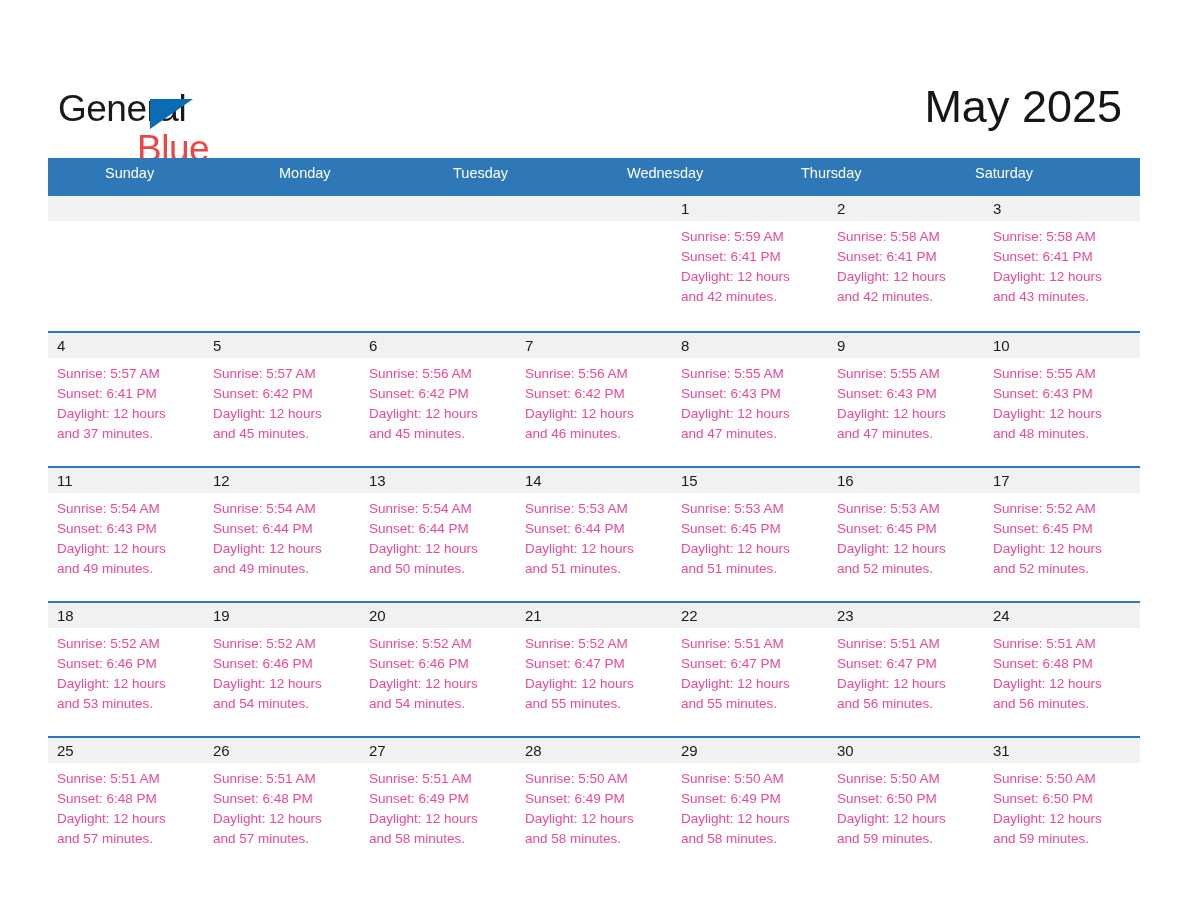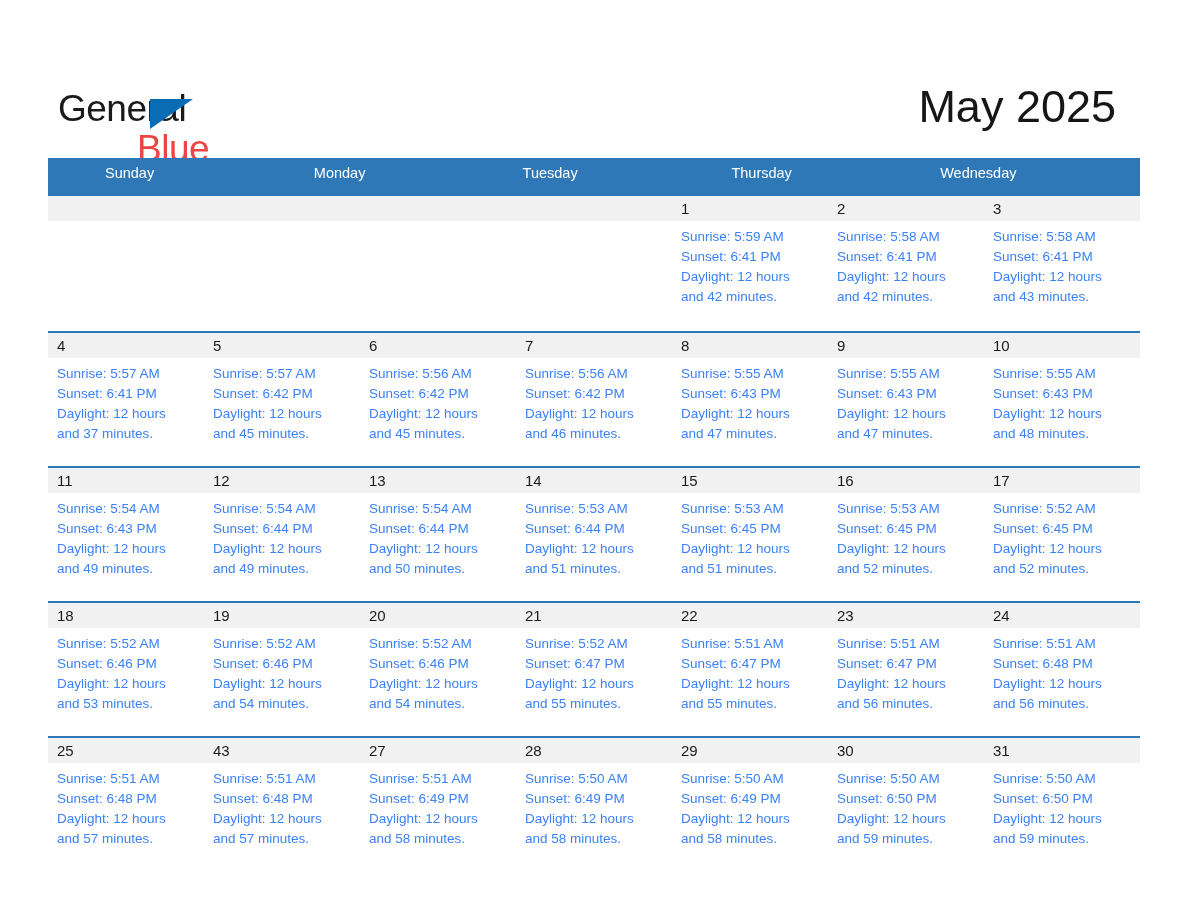--- a/index.html
+++ b/index.html
@@ -47,21 +47,21 @@
     position: absolute;
     left: 79px; top: 40px;
     font-size: 37px;
     letter-spacing: -0.5px;
     color: #ef4444;
     line-height: 44px;
   }
 
   .title-block {
     position: absolute;
-    right: 72px; top: 44px;
+    right: 66px; top: 44px;
     text-align: right;
   }
   .month-title {
     font-size: 45px;
     color: #161616;
     line-height: 56px;
     white-space: nowrap;
   }
   .location-title {
     font-size: 24px;
@@ -110,21 +110,21 @@
     color: #1b1b1b;
     font-size: 15px;
     line-height: 25px;
     padding-left: 9px;
   }
   .day-cell.empty .day-num-band { color: transparent; }
   .day-body {
     padding: 6px 8px 0 9px;
     font-size: 13.5px;
     line-height: 20px;
-    color: #3b82f6;
+    color: #ec4899;
   }
   .day-body div { white-space: nowrap; }
 </style>
 </head>
 <body>
 
 <div class="page">
 
   <div class="header">
     <div class="logo">
@@ -135,22 +135,23 @@
     <div class="title-block">
       <div class="month-title">May 2025</div>
     </div>
   </div>
 
   <div class="calendar">
     <div class="weekdays">
         <div class="weekday">Sunday</div>
         <div class="weekday">Monday</div>
         <div class="weekday">Tuesday</div>
+        <div class="weekday">Wednesday</div>
         <div class="weekday">Thursday</div>
-        <div class="weekday">Wednesday</div>
+        <div class="weekday">Saturday</div>
       </div>
     <div id="weeks-container">
         <div class="week-row">
           <div class="day-cell empty">
             <div class="day-num-band"></div>
           </div>
           <div class="day-cell empty">
             <div class="day-num-band"></div>
           </div>
           <div class="day-cell empty">
@@ -386,21 +387,21 @@
           <div class="day-cell">
             <div class="day-num-band">25</div>
             <div class="day-body">
               <div>Sunrise: 5:51 AM</div>
               <div>Sunset: 6:48 PM</div>
               <div>Daylight: 12 hours</div>
               <div>and 57 minutes.</div>
             </div>
           </div>
           <div class="day-cell">
-            <div class="day-num-band">43</div>
+            <div class="day-num-band">26</div>
             <div class="day-body">
               <div>Sunrise: 5:51 AM</div>
               <div>Sunset: 6:48 PM</div>
               <div>Daylight: 12 hours</div>
               <div>and 57 minutes.</div>
             </div>
           </div>
           <div class="day-cell">
             <div class="day-num-band">27</div>
             <div class="day-body">

